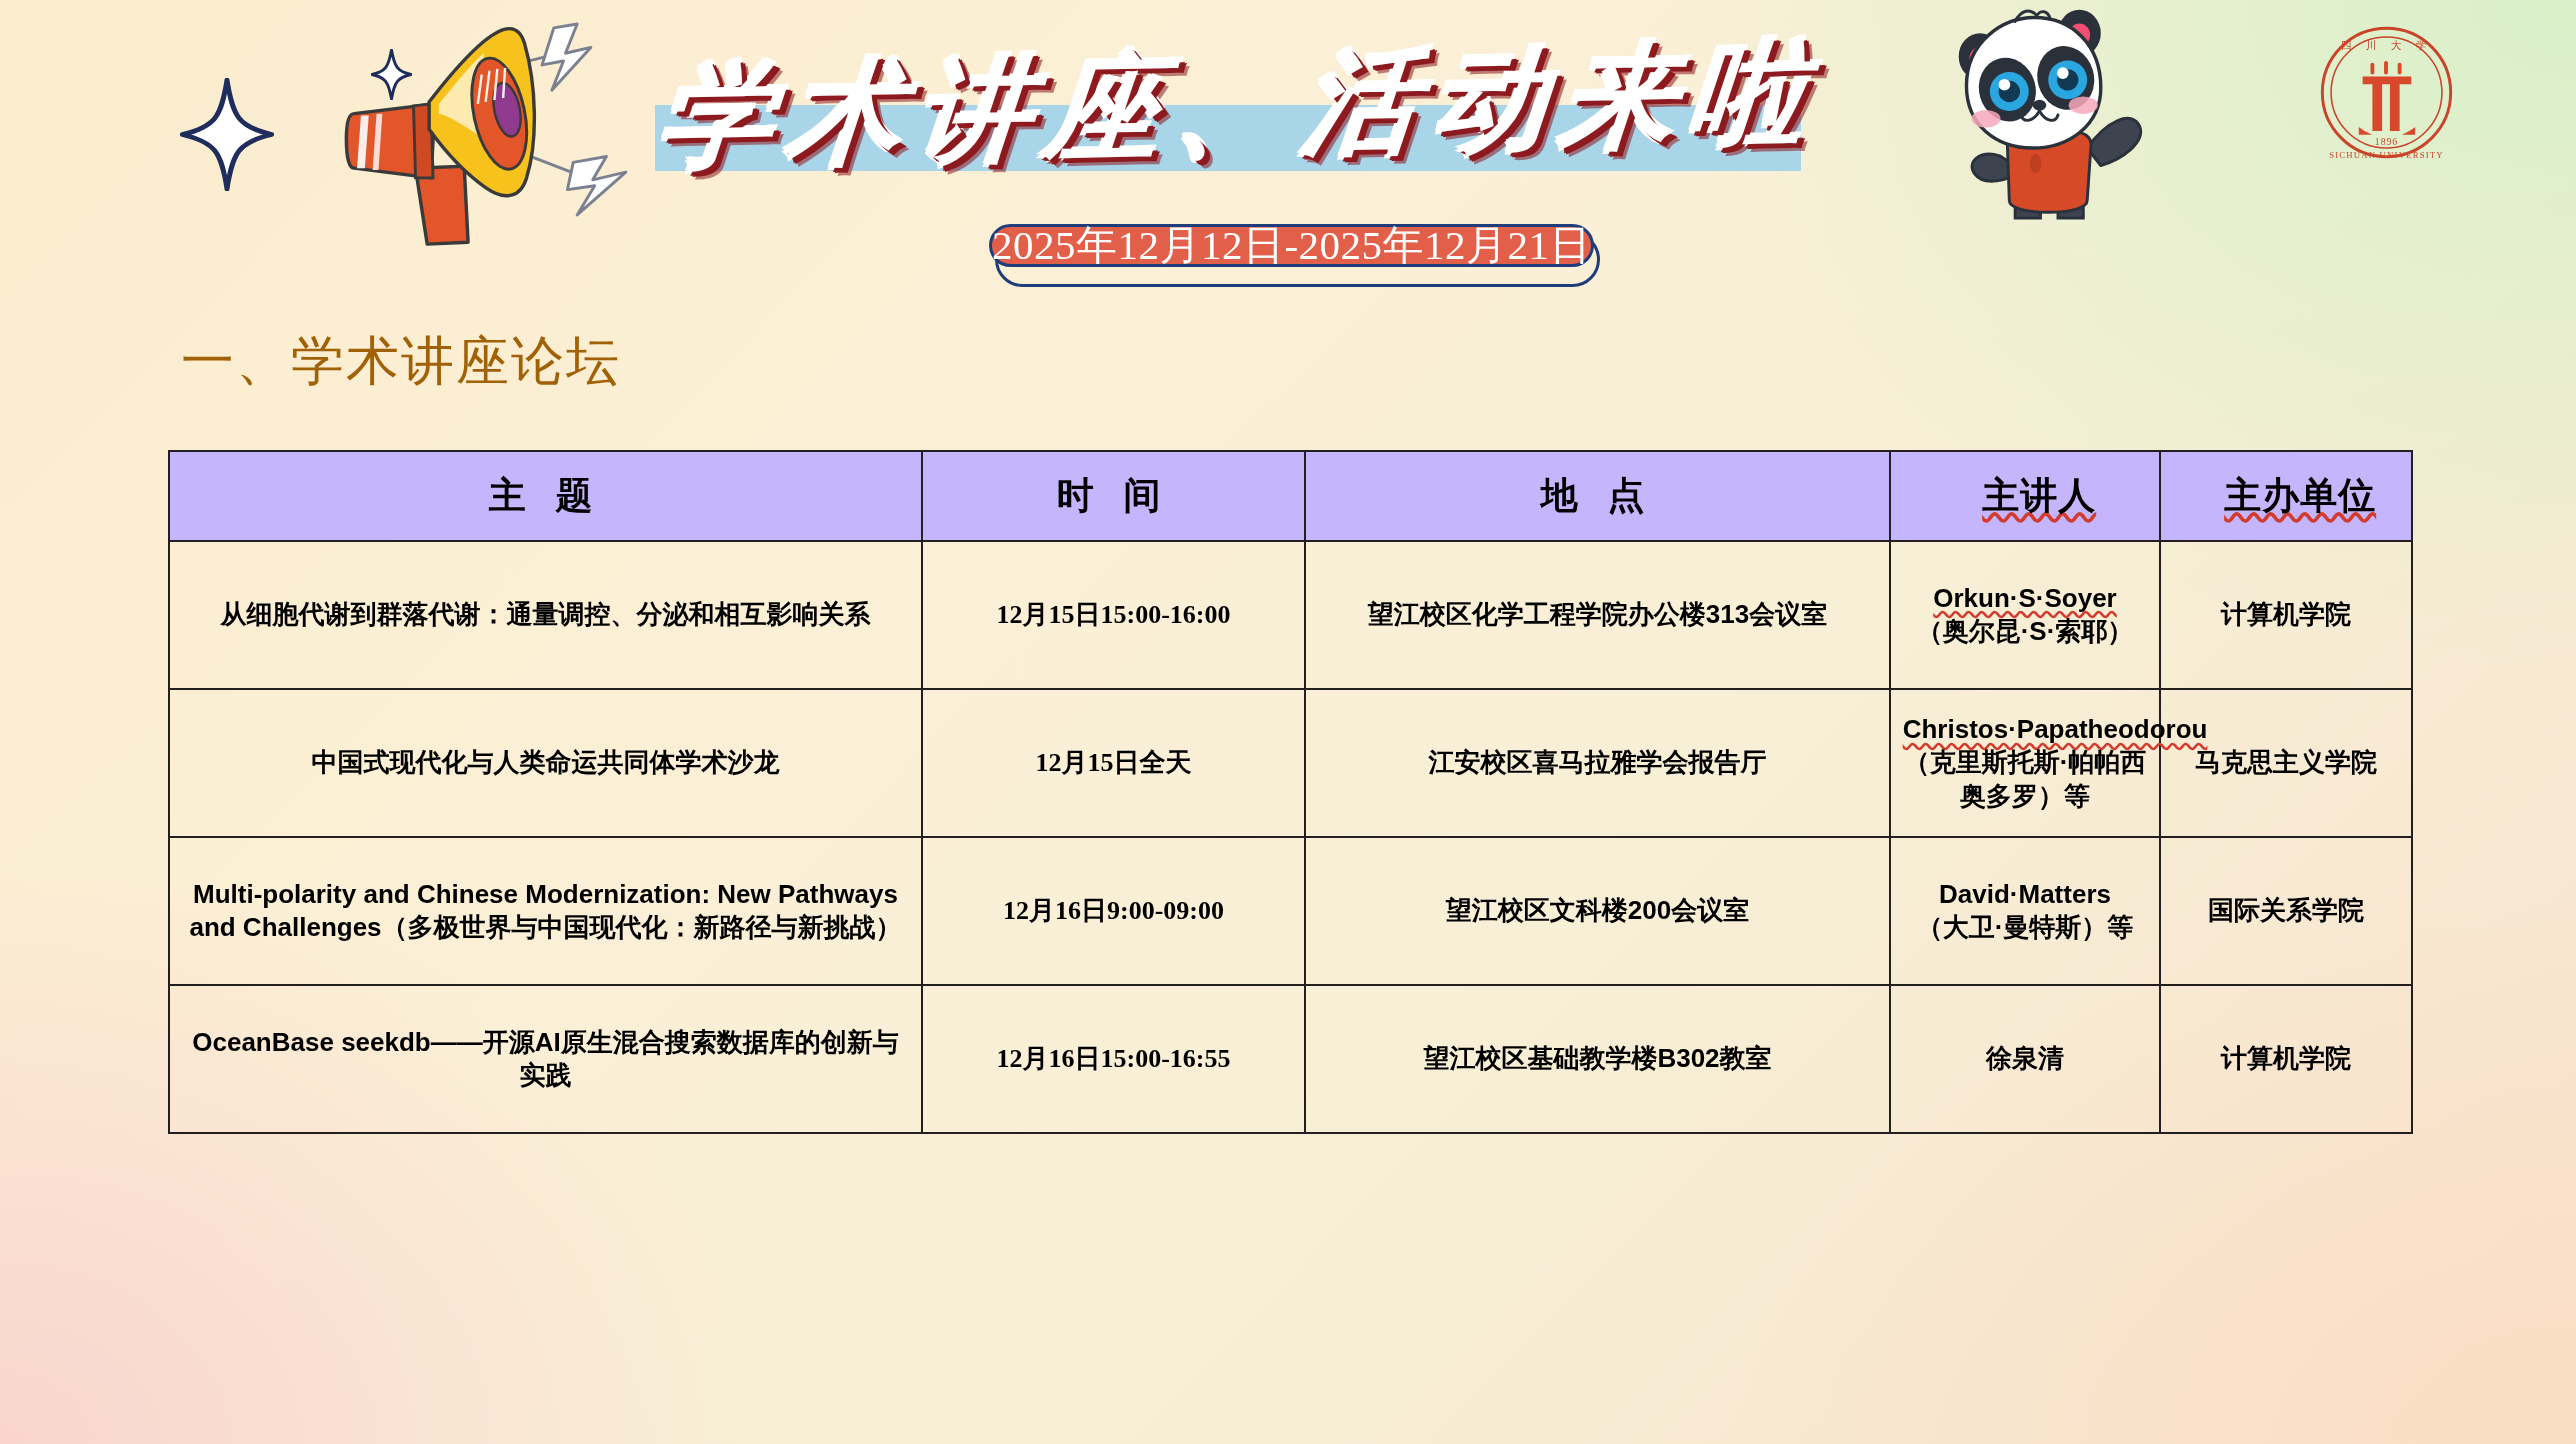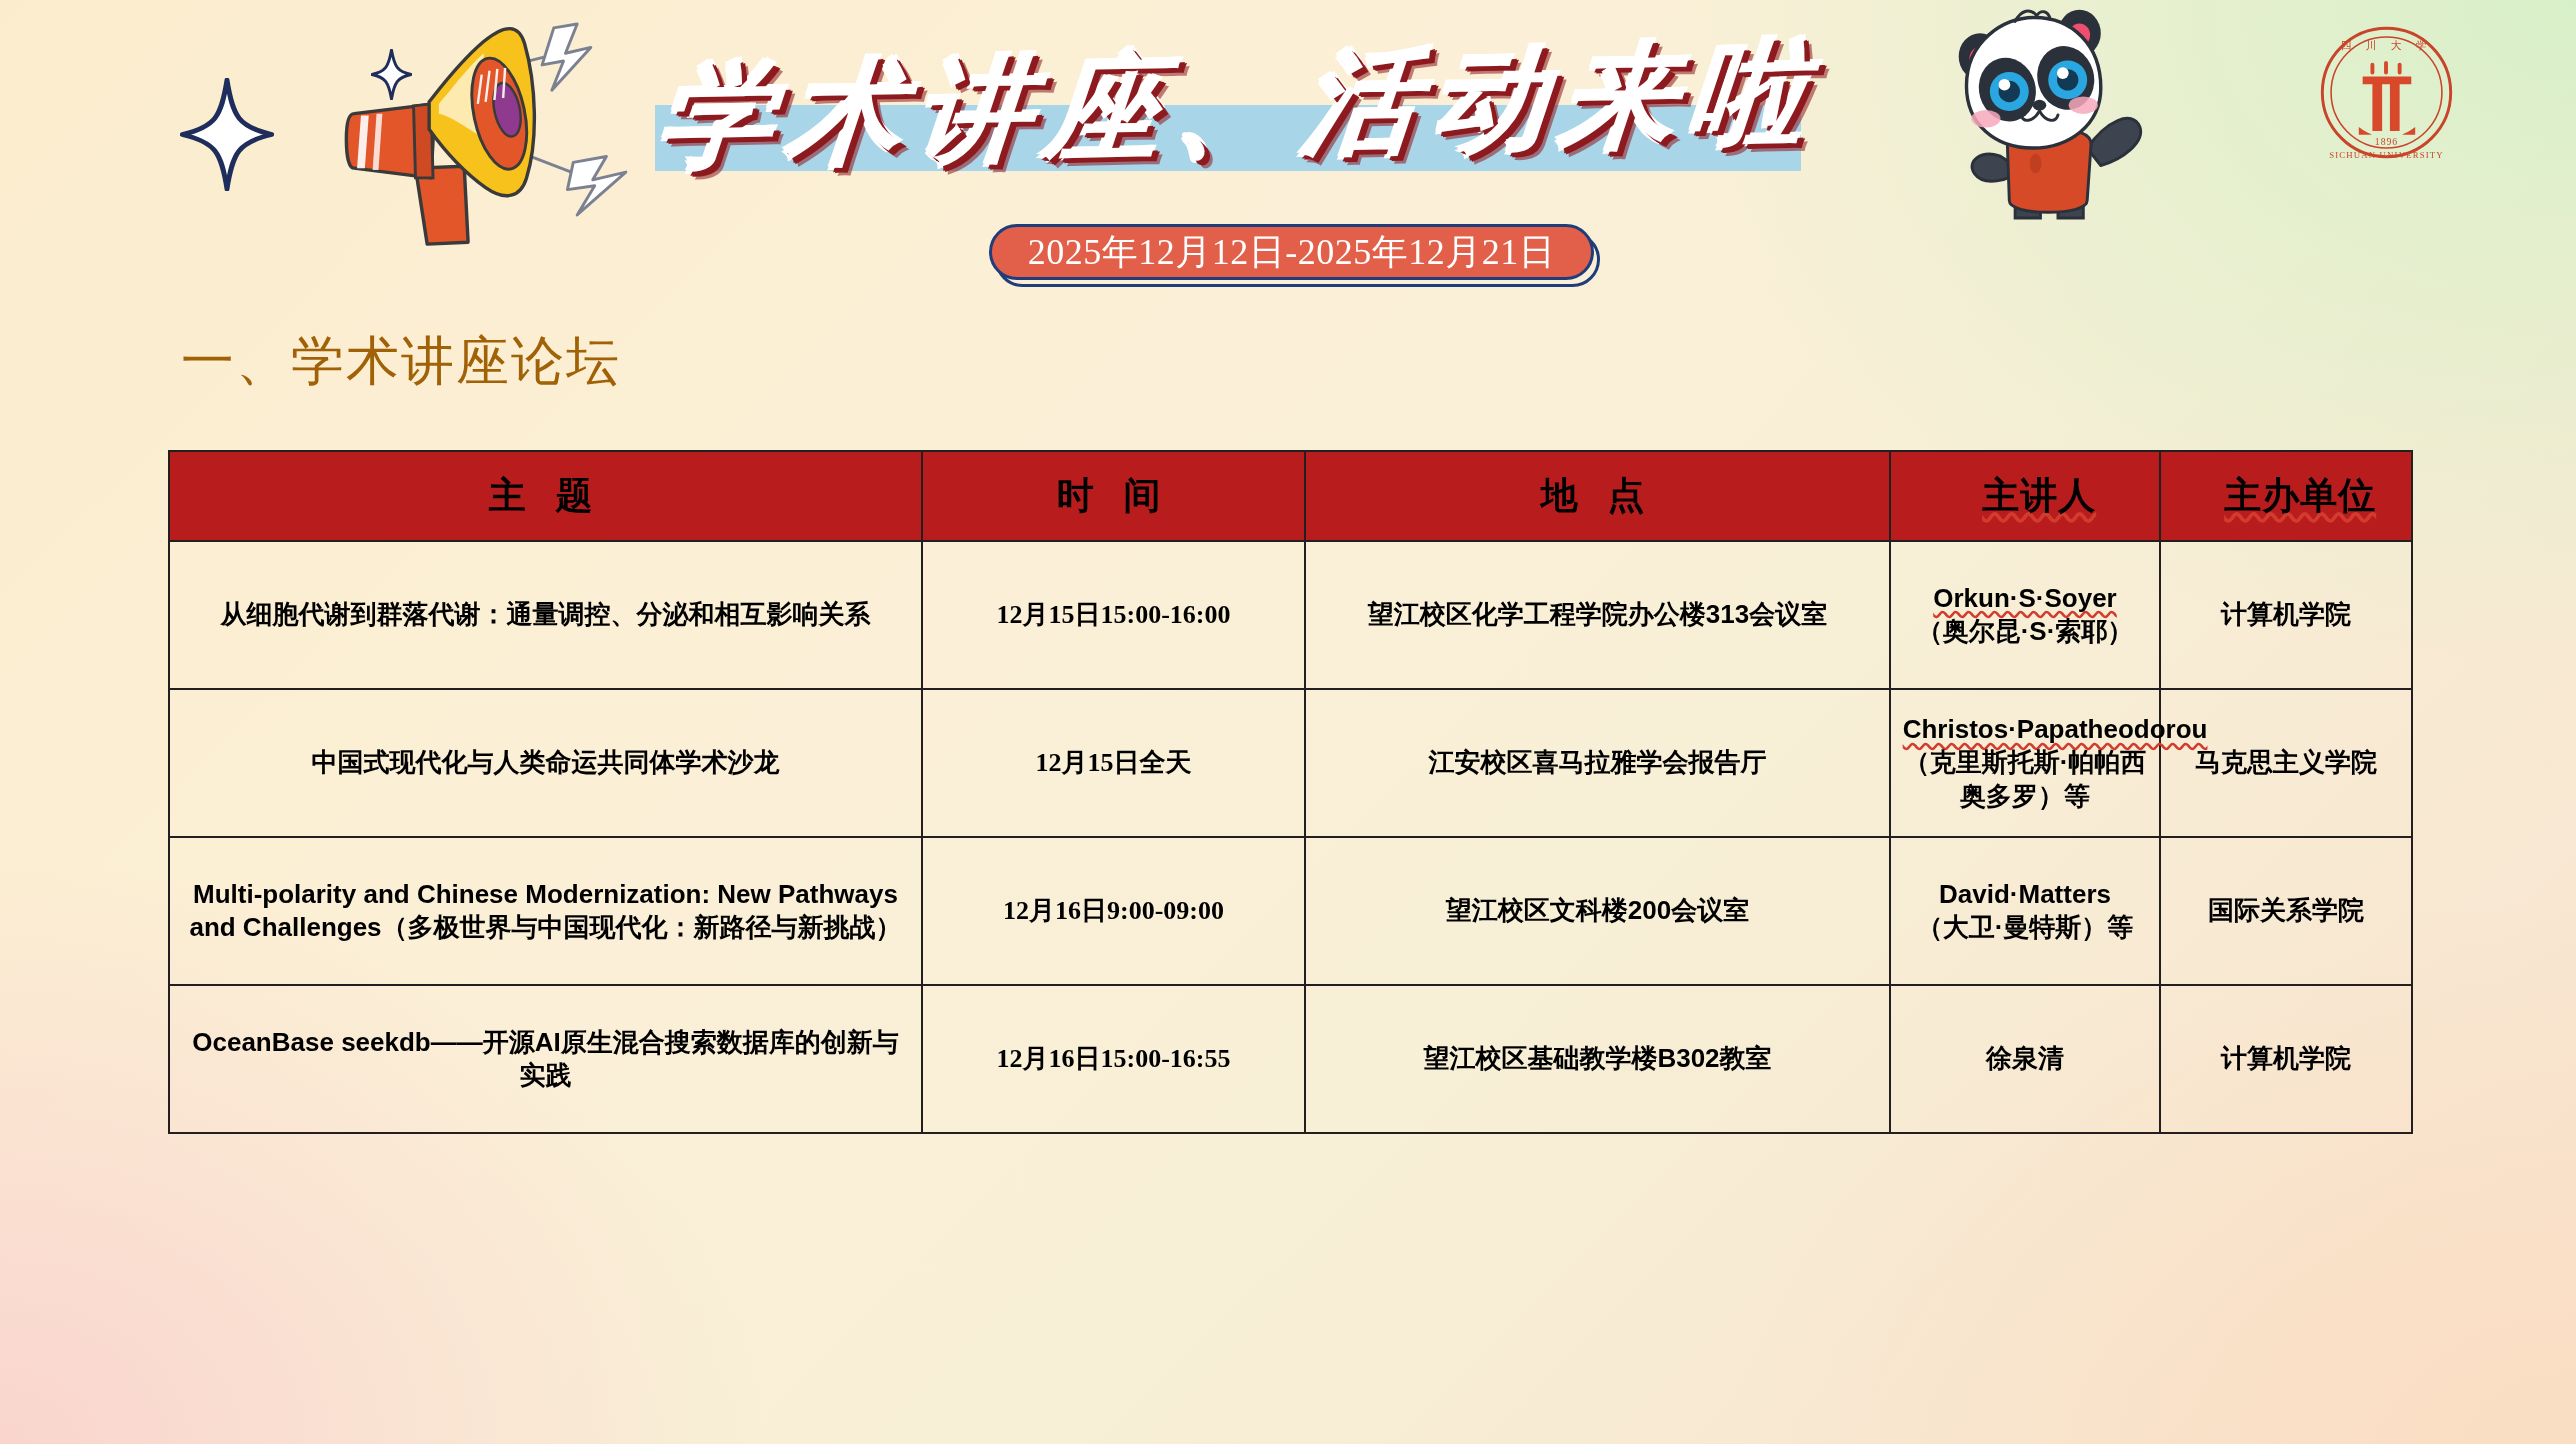--- a/index.html
+++ b/index.html
@@ -66,28 +66,28 @@
     position: absolute;
     left: 995px; top: 232px;
     width: 605px; height: 55px;
     border: 3.9px solid #1f3d7a;
     border-radius: 31px;
     background: transparent;
   }
   #date-pill {
     position: absolute;
     left: 989px; top: 224px;
-    width: 605px; height: 56px;
+    width: 605px; height: 43px;
     border: 3.9px solid #1f3d7a;
     border-radius: 31px;
     background: #e2604a;
     display: flex; align-items: center; justify-content: center;
     color: #ffffff;
     font-family: "Liberation Serif", "DejaVu Serif", serif;
-    font-size: 36px;
+    font-size: 41px;
     letter-spacing: 0.5px;
     white-space: nowrap;
   }
 
   
   #section-heading {
     position: absolute;
     left: 181px; top: 326px;
     font-size: 53px;
     font-weight: 400;
@@ -106,21 +106,21 @@
   }
   #schedule-table td, #schedule-table th {
     border: 2.9px solid #231f20;
     padding: 9.8px 11.7px;
     text-align: center;
     vertical-align: middle;
     color: #000000;
     font-weight: 700;
   }
   #schedule-table thead th {
-    background: #b91c1c;
+    background: #c4b5fd;
     height: 90px;
     font-size: 37px;
     letter-spacing: 9.8px;
   }
   #schedule-table thead th.tight { letter-spacing: 1px; padding-left: 40px; }
 
   .col-topic    { width: 753px; }
   .col-time     { width: 383px; }
   .col-place    { width: 585px; }
   .col-speaker  { width: 270px; }

